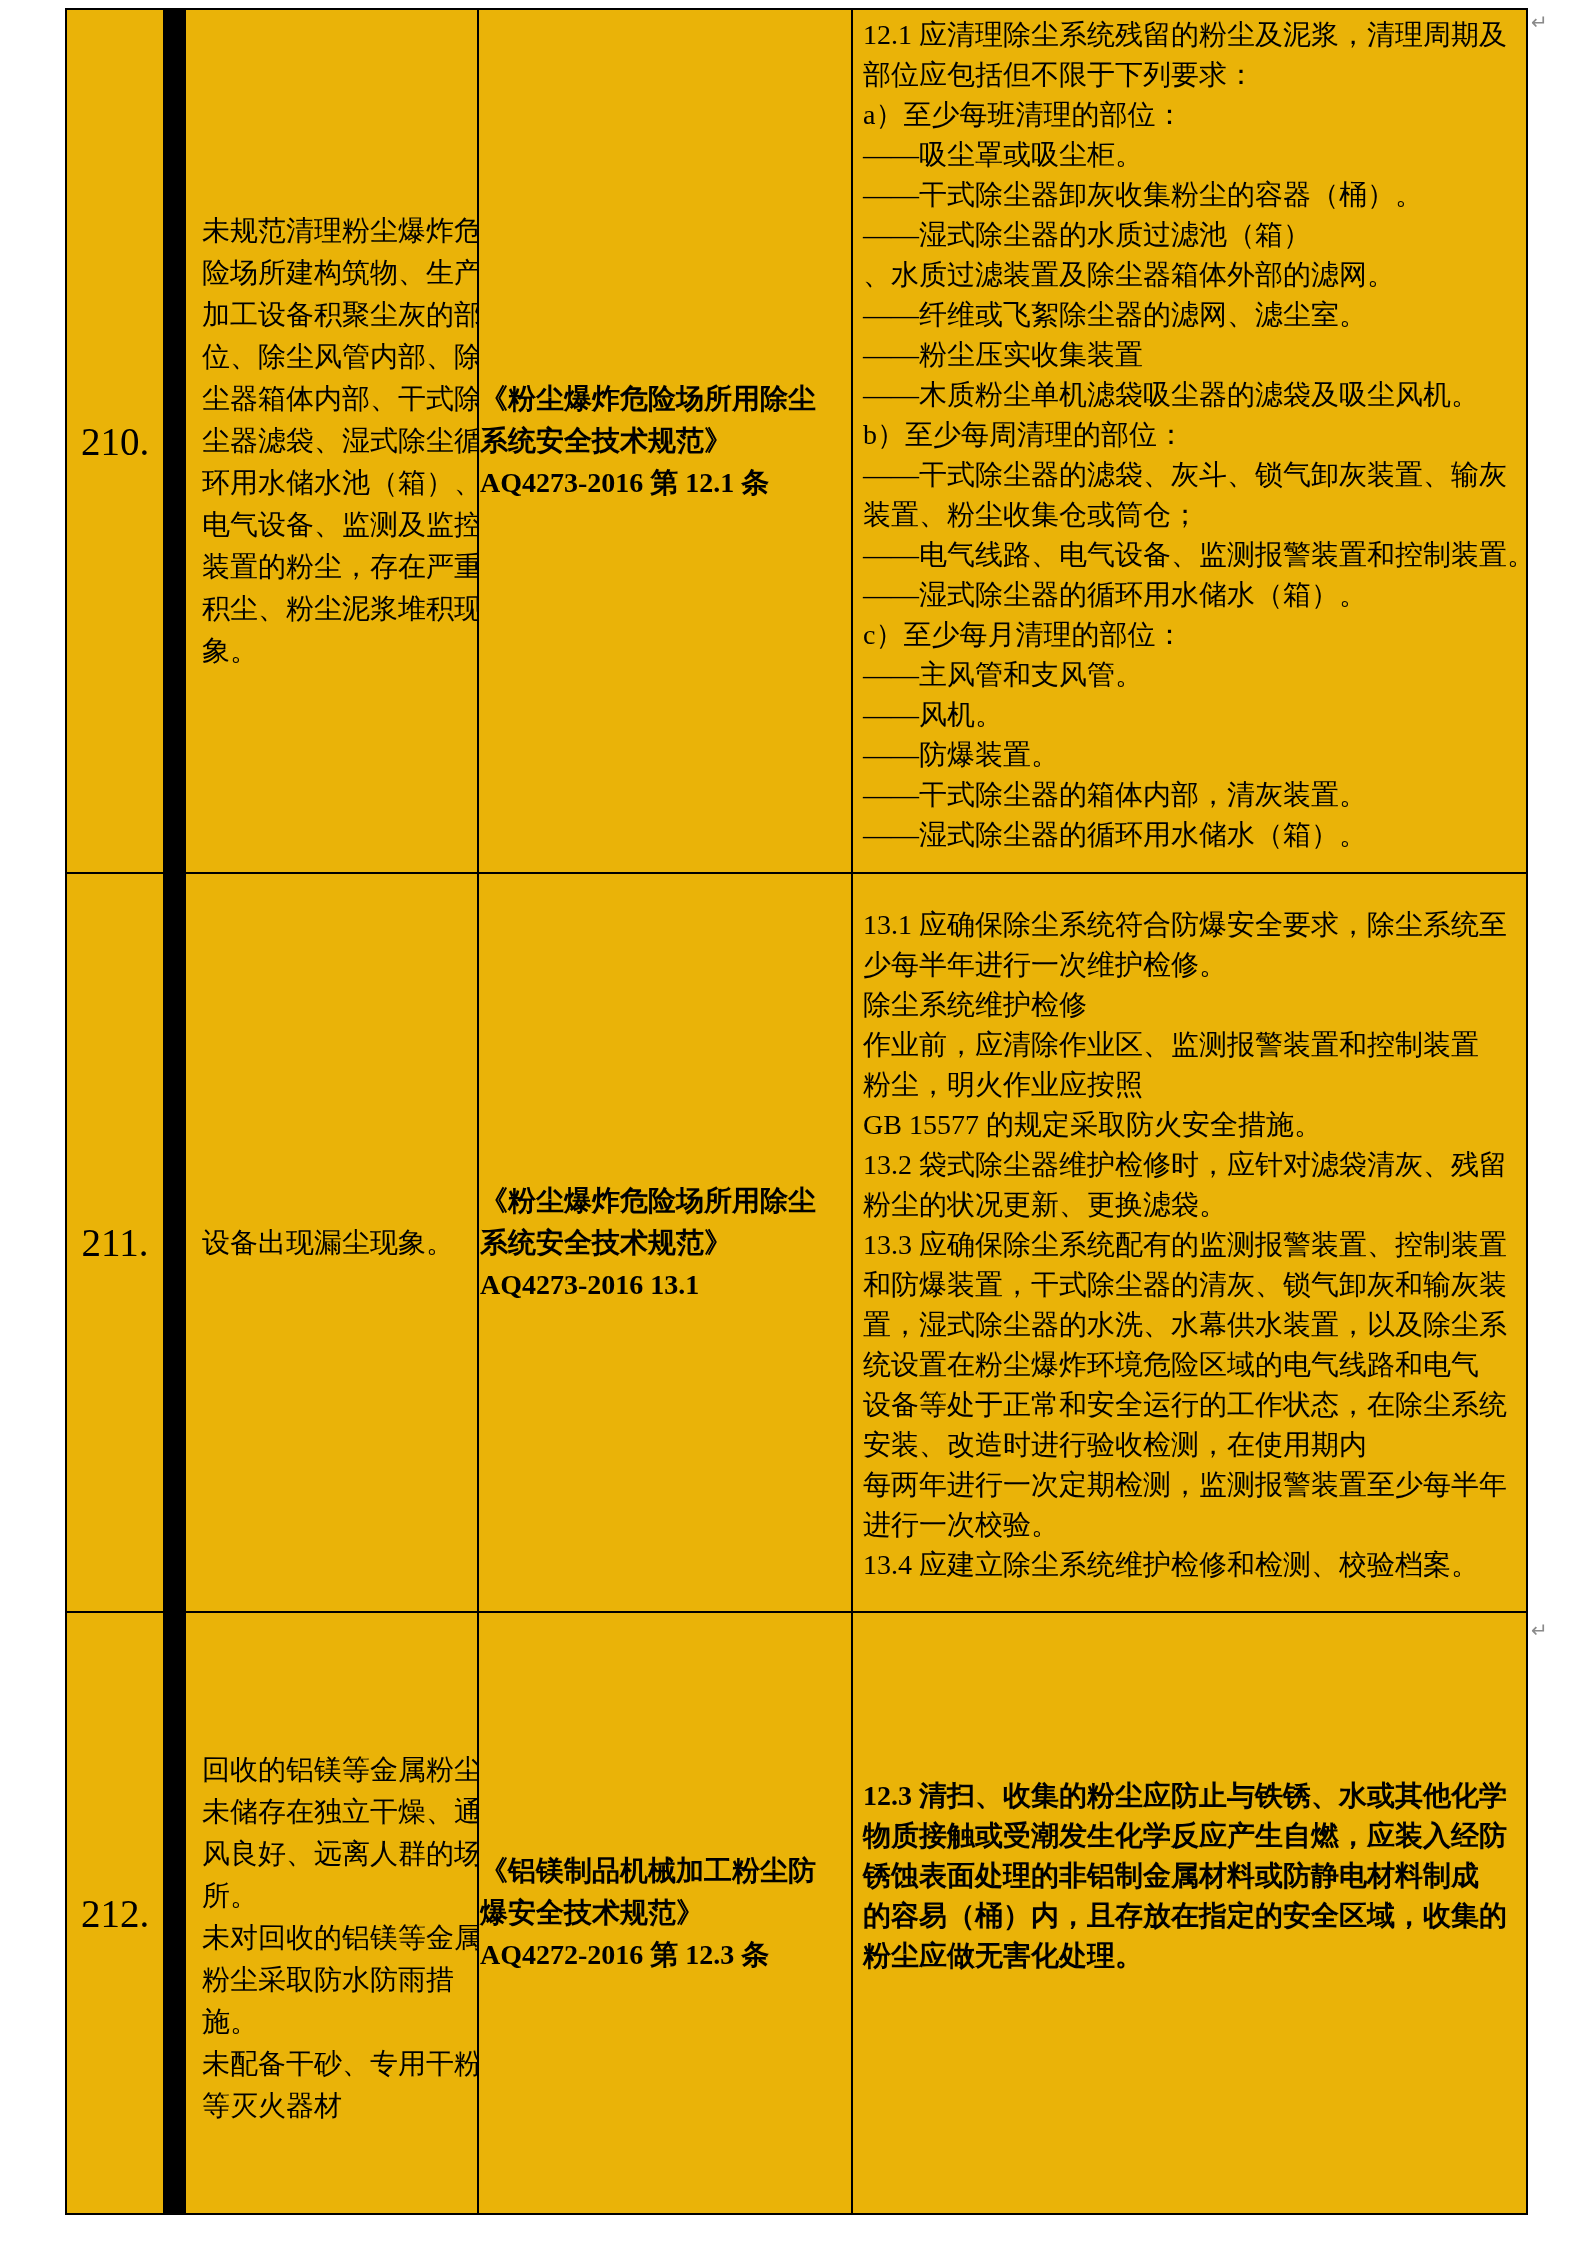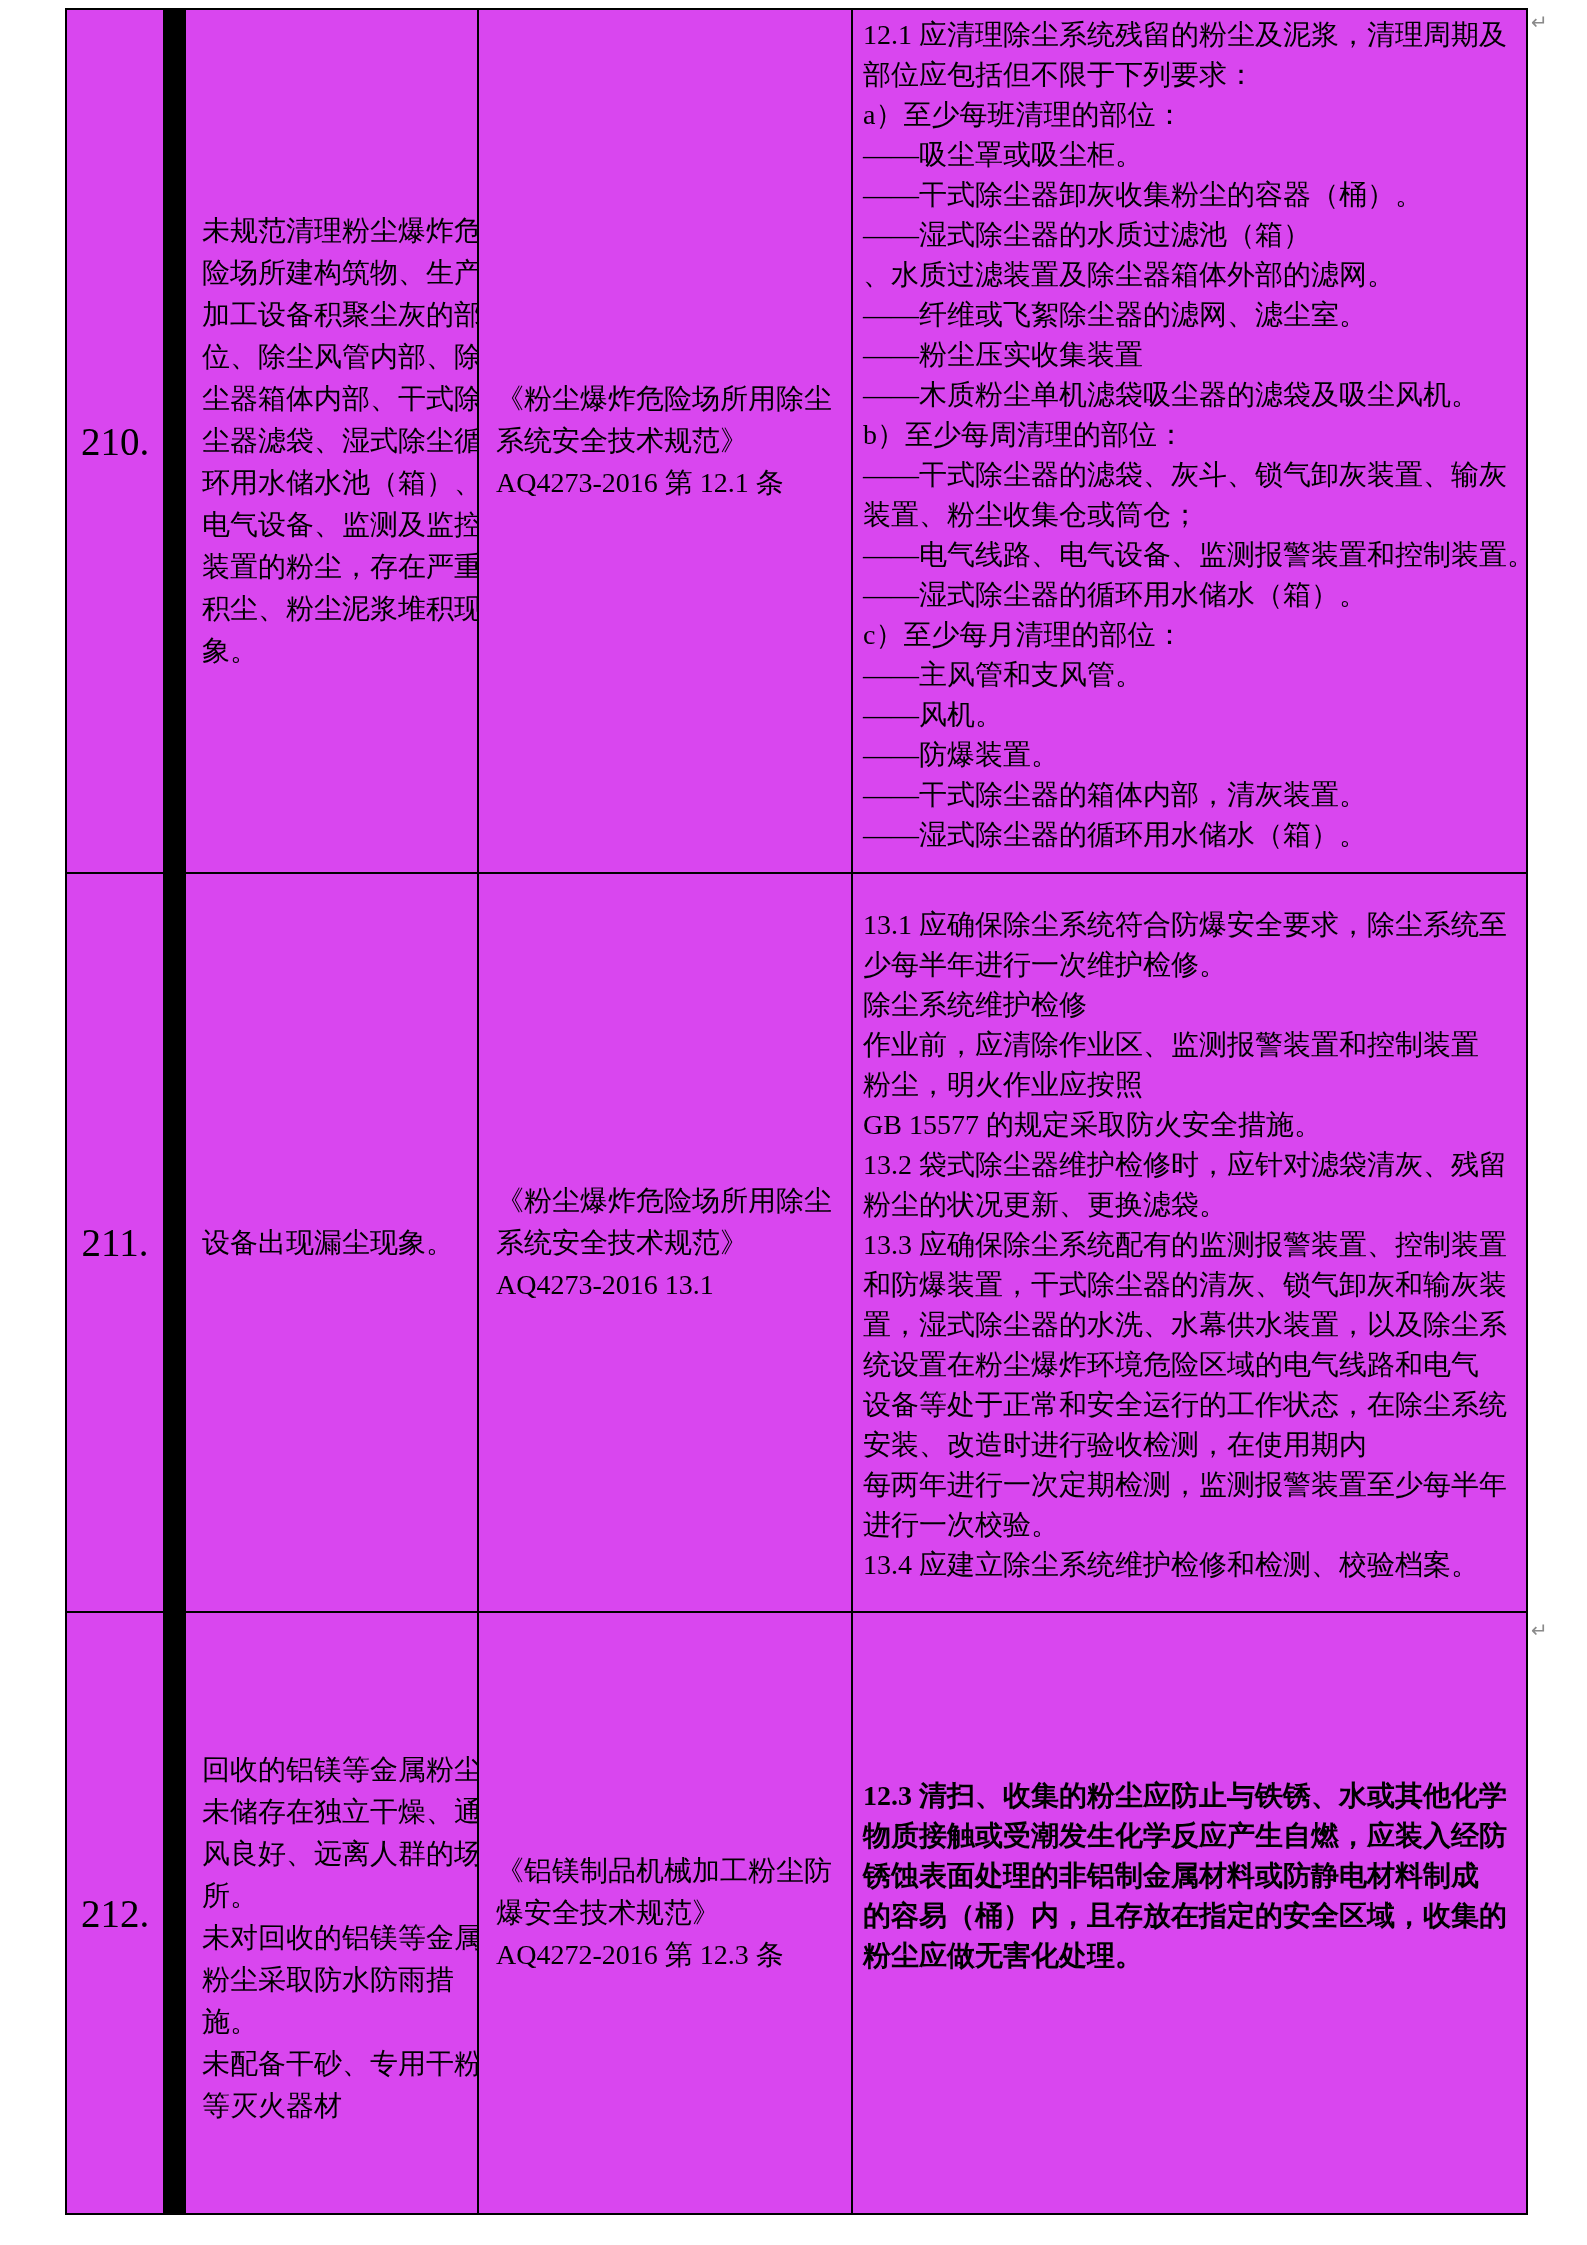--- a/index.html
+++ b/index.html
@@ -17,21 +17,21 @@
     left:65px;
     top:8px;
     display:grid;
     grid-template-columns:96px 312px 372px 673px;
     grid-template-rows:862px 737px 600px;
     gap:2px;
     background:#000;
     border:2px solid #000;
   }
   .cell{
-    background:#d946ef;
+    background:#eab308;
     box-sizing:border-box;
     overflow:hidden;
   }
   .num-cell{
     display:flex;
     align-items:center;
     justify-content:center;
     font-size:39px;
   }
   .desc-cell{
@@ -40,23 +40,24 @@
     justify-content:center;
     padding:0 10px 0 16px;
     font-size:28px;
     line-height:42px;
     margin-left:21px;
   }
   .reg-cell{
     display:flex;
     flex-direction:column;
     justify-content:center;
-    padding:0 4px 0 17px;
+    padding:0 4px 0 1px;
     font-size:28px;
     line-height:42px;
+    font-weight:bold;
   }
   .req-cell{
     display:flex;
     flex-direction:column;
     padding:5px 4px 0 10px;
     font-size:28px;
     line-height:40px;
   }
   .req-top{justify-content:flex-start;}
   .req-center{justify-content:center;}

